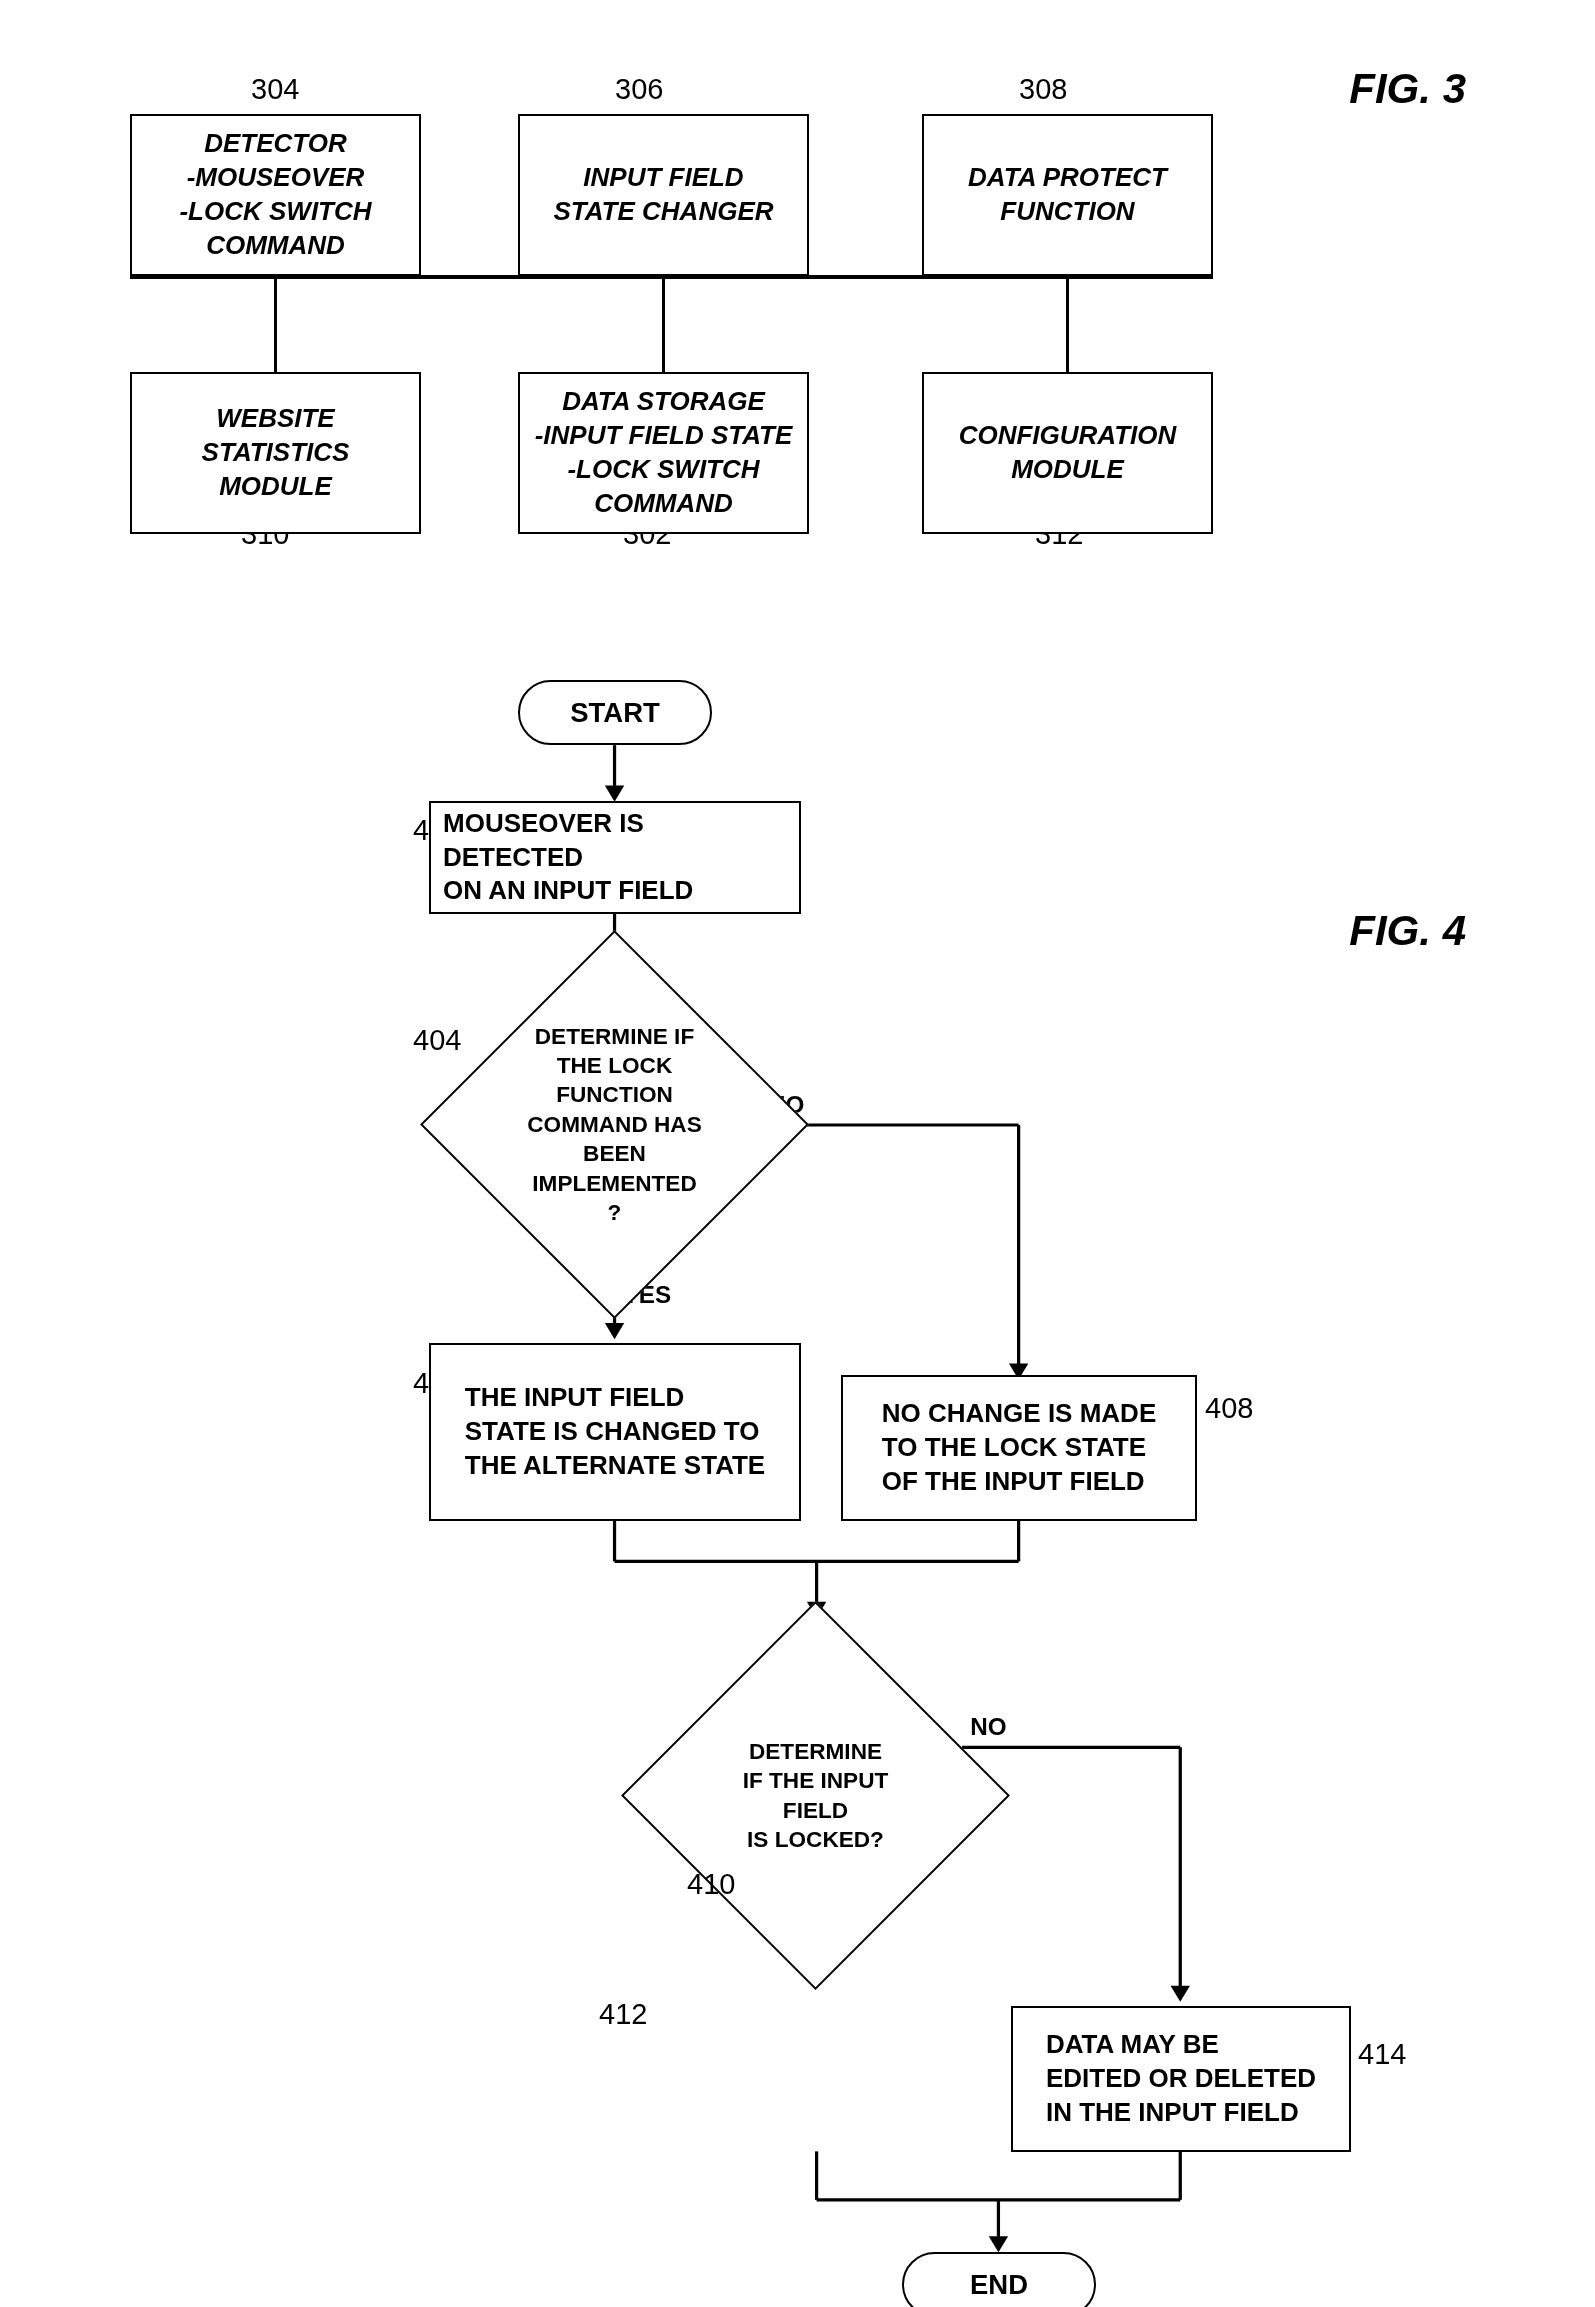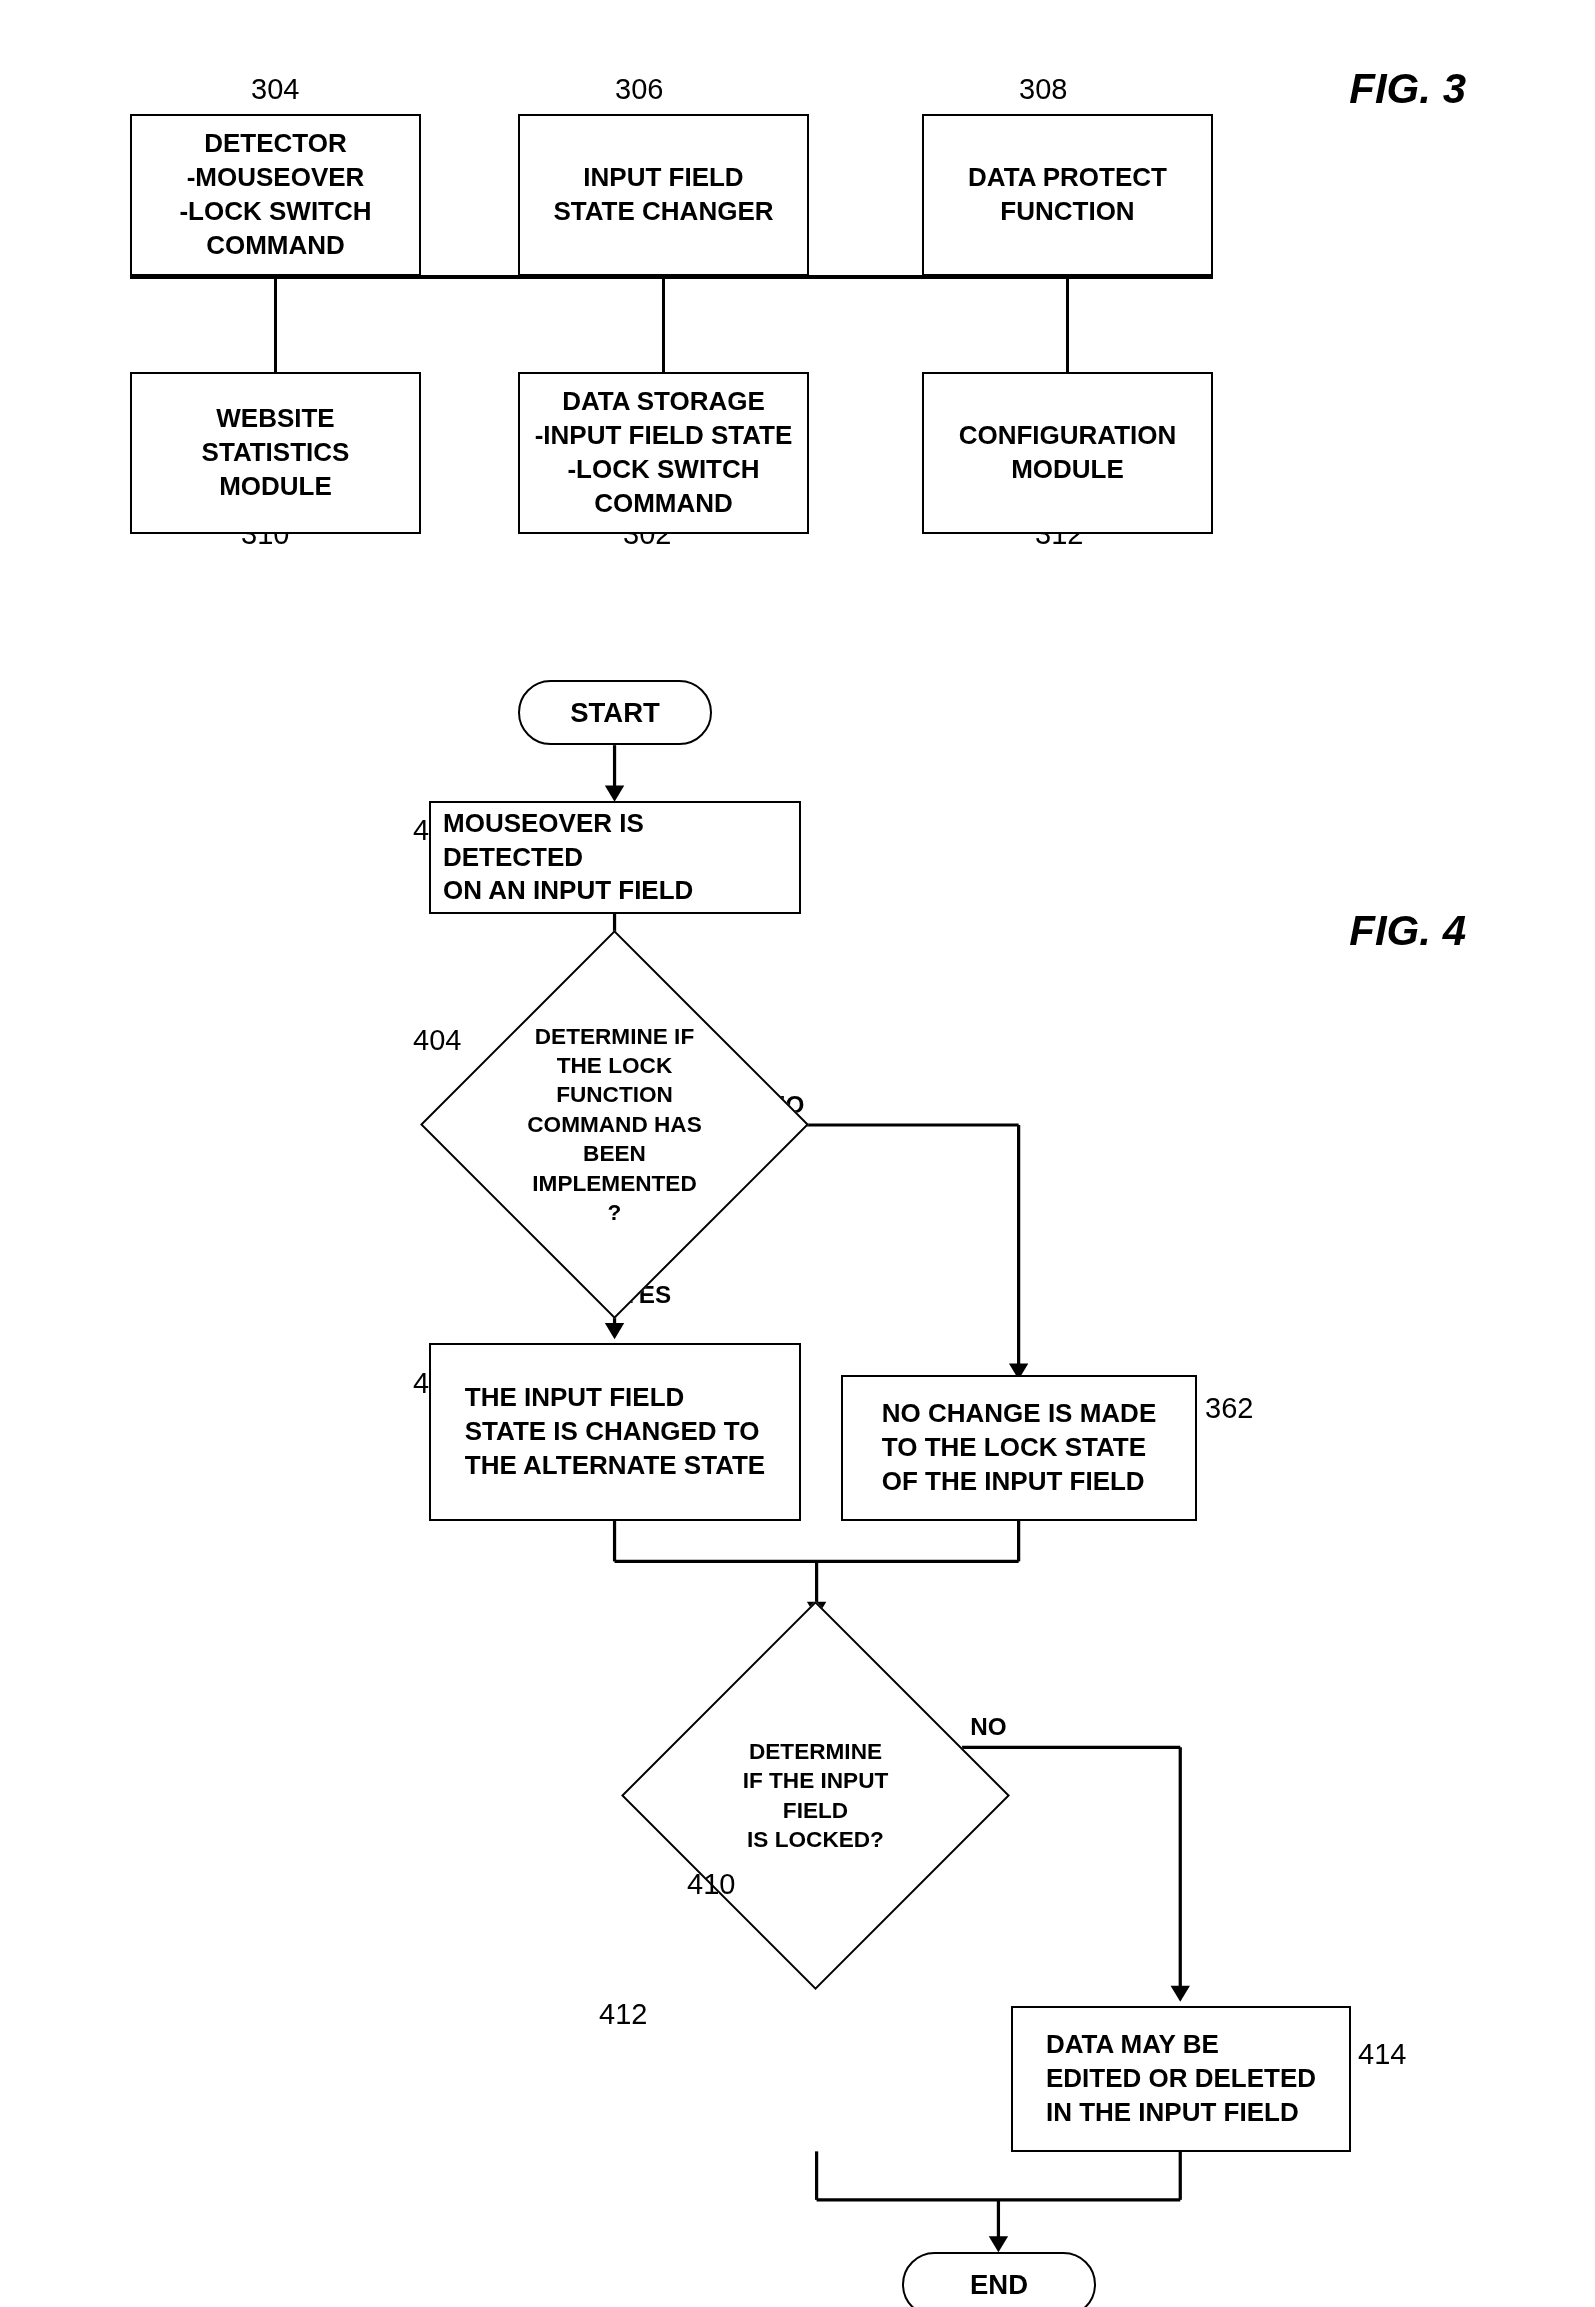--- a/index.html
+++ b/index.html
@@ -42,20 +42,21 @@
       border: 2.4px solid #000;
       background: #fff;
       display: flex;
       align-items: center;
       justify-content: center;
       text-align: center;
       font-size: 26px;
       font-weight: bold;
       line-height: 1.3;
       padding: 12px;
+      font-style: italic;
     }
 
     .label-ref {
       position: absolute;
       font-size: 29px;
       font-weight: normal;
     }
 
     
     .fig4-container {
@@ -252,21 +253,21 @@
     <span class="label-ref" style="position:absolute; left:348px; top:360px; font-size:29px;">404</span>
 
     <span class="label-ref" style="position:absolute; left:348px; top:703px; font-size:29px;">406</span>
     <div class="rect-box" style="left:364px; top:679px; width:372px; height:178px;">
       <span>THE INPUT FIELD<br>STATE IS CHANGED TO<br>THE ALTERNATE STATE</span>
     </div>
 
     <div class="rect-box" style="left:776px; top:711px; width:356px; height:146px;">
       <span>NO CHANGE IS MADE<br>TO THE LOCK STATE<br>OF THE INPUT FIELD</span>
     </div>
-    <span class="label-ref" style="position:absolute; left:1140px; top:728px; font-size:29px;">362</span>
+    <span class="label-ref" style="position:absolute; left:1140px; top:728px; font-size:29px;">408</span>
 
     <div class="diamond" style="left:605px; top:986px; width:291px; height:291px;">
       <div class="diamond-inner"></div>
       <div class="diamond-text">DETERMINE<br>IF THE INPUT FIELD<br>IS LOCKED?</div>
     </div>
     <span class="label-ref" style="position:absolute; left:622px; top:1204px; font-size:29px;">410</span>
 
     <span class="label-ref" style="position:absolute; left:534px; top:1334px; font-size:29px;">412</span>
 
     <div class="rect-box" style="left:946px; top:1342px; width:340px; height:146px;">

